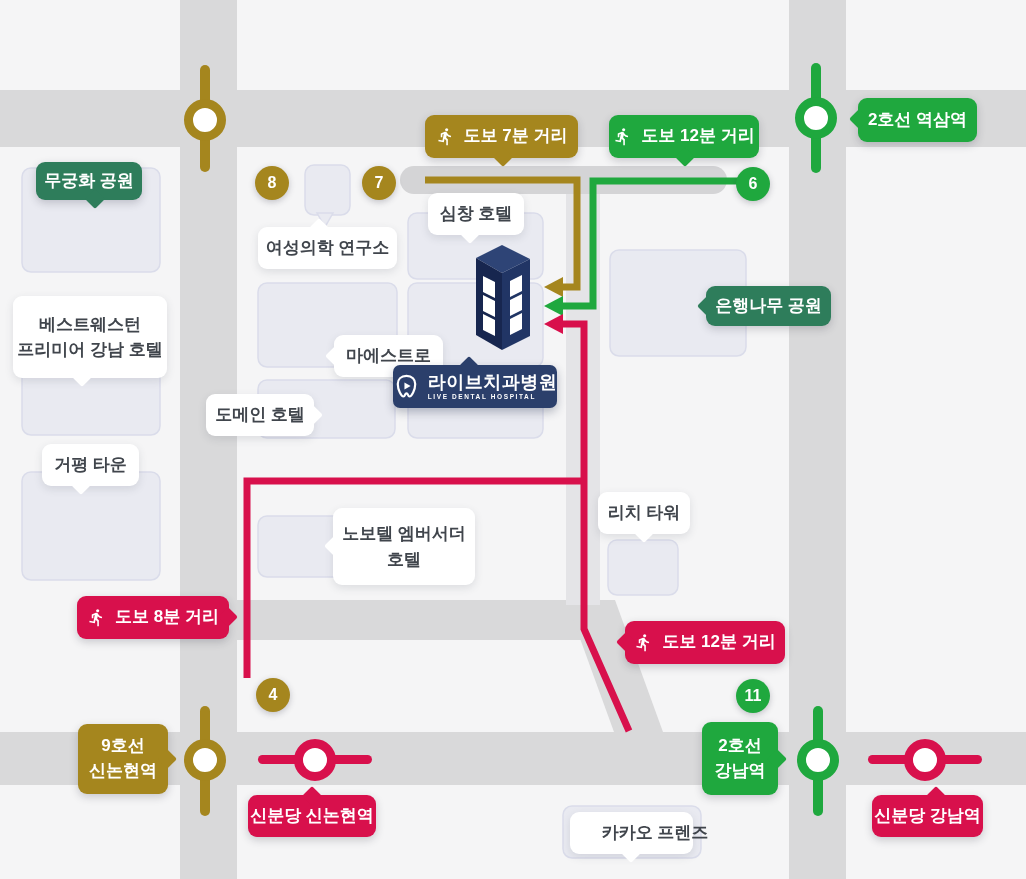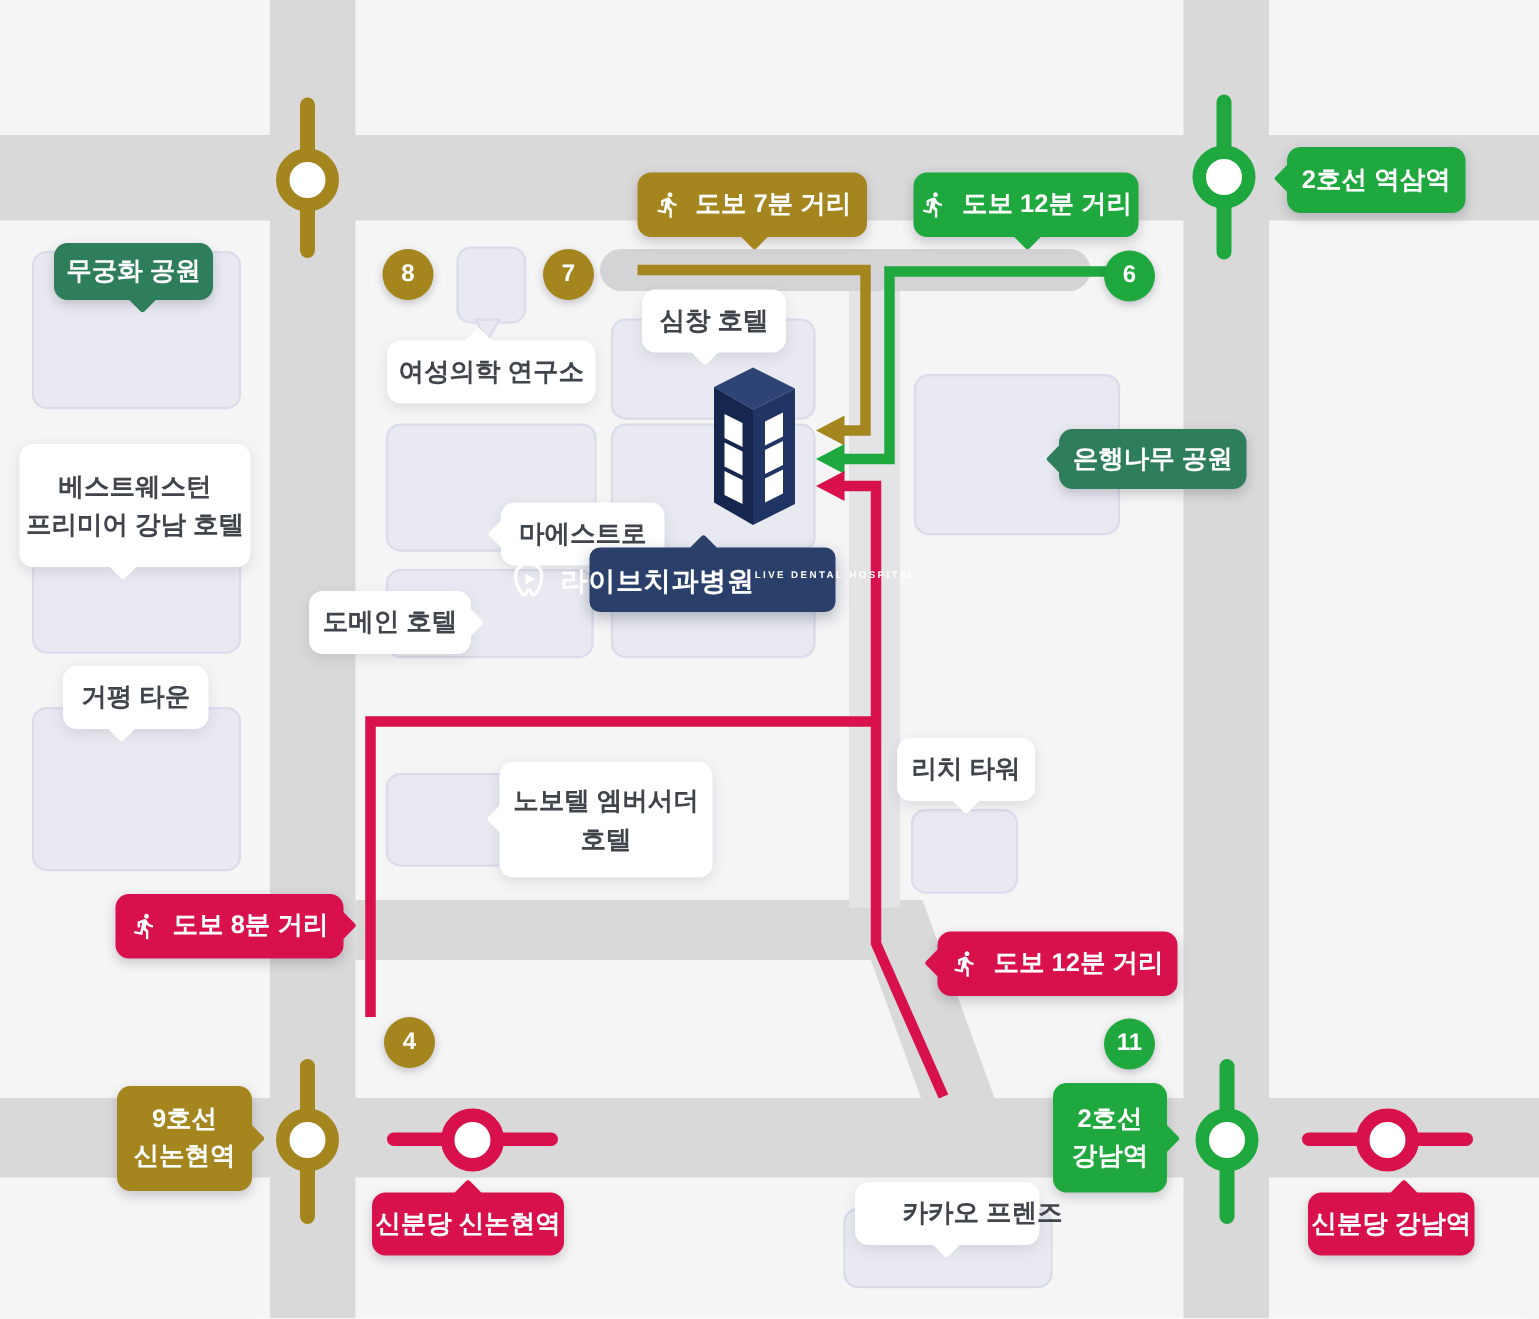--- a/index.html
+++ b/index.html
@@ -41,21 +41,21 @@
   .tail.right{right:-6px;}
 
   .num{
     width:34px;height:34px;border-radius:50%;color:#fff;font-weight:700;font-size:16px;
     box-shadow:0 2px 6px rgba(40,40,60,.25);
   }
   .runicon{width:19px;height:19px;fill:#ffffff;flex:0 0 auto;}
 
   
   .logo{gap:8px;border-radius:7px;flex-direction:row;box-shadow:0 4px 10px rgba(30,40,70,.3);}
-  .logo .txt{display:flex;flex-direction:row;align-items:flex-start;line-height:1;}
+  .logo .txt{display:flex;flex-direction:column;align-items:flex-start;line-height:1;}
   .logo .main{font-size:18px;font-weight:700;color:#fff;letter-spacing:.5px;}
   .logo .sub{font-size:6.5px;font-weight:700;color:#fff;letter-spacing:1.6px;margin-top:3px;}
   .toothicon{width:27px;height:27px;flex:0 0 auto;}
 </style>
 </head>
 <body>
 
 <svg width="0" height="0" style="position:absolute" aria-hidden="true">
   <defs>
     <symbol id="runner" viewBox="0 0 24 24">
@@ -252,21 +252,21 @@
   </div>
   <div class="ov tip" style="left:333px;top:508px;width:142px;height:77px;">
     <span>노보텔 엠버서더</span>
     <span>호텔</span>
     <span class="tail left" style="top:31px;"></span>
   </div>
   <div class="ov tip" style="left:598px;top:492px;width:92px;height:42px;">
     <span>리치 타워</span>
     <span class="tail down" style="left:39px;"></span>
   </div>
-  <div class="ov tip" style="left:570px;top:788px;width:123px;height:42px;padding-left:47px;">
+  <div class="ov tip" style="left:570px;top:812px;width:123px;height:42px;padding-left:47px;">
     <span>카카오 프렌즈</span>
     <span class="tail down" style="left:54px;"></span>
   </div>
 
   <div class="ov bdg nv logo" style="left:393px;top:365px;width:164px;height:43px;">
     <svg class="toothicon" viewBox="0 0 26 26">
       <path d="M13 2.8 C7.6 2.8 4.6 6.2 4.6 10.6 C4.6 16.4 8.1 22.6 10.1 22.6 C11.9 22.6 11.2 19.6 13 19.6 C14.8 19.6 14.1 22.6 15.9 22.6 C17.9 22.6 21.4 16.4 21.4 10.6 C21.4 6.2 18.4 2.8 13 2.8 Z" fill="none" stroke="#ffffff" stroke-width="2.1"></path>
       <path d="M11 9.2 L17 12.6 L11 16 Z" fill="#ffffff"></path>
     </svg>
     <span class="txt">

